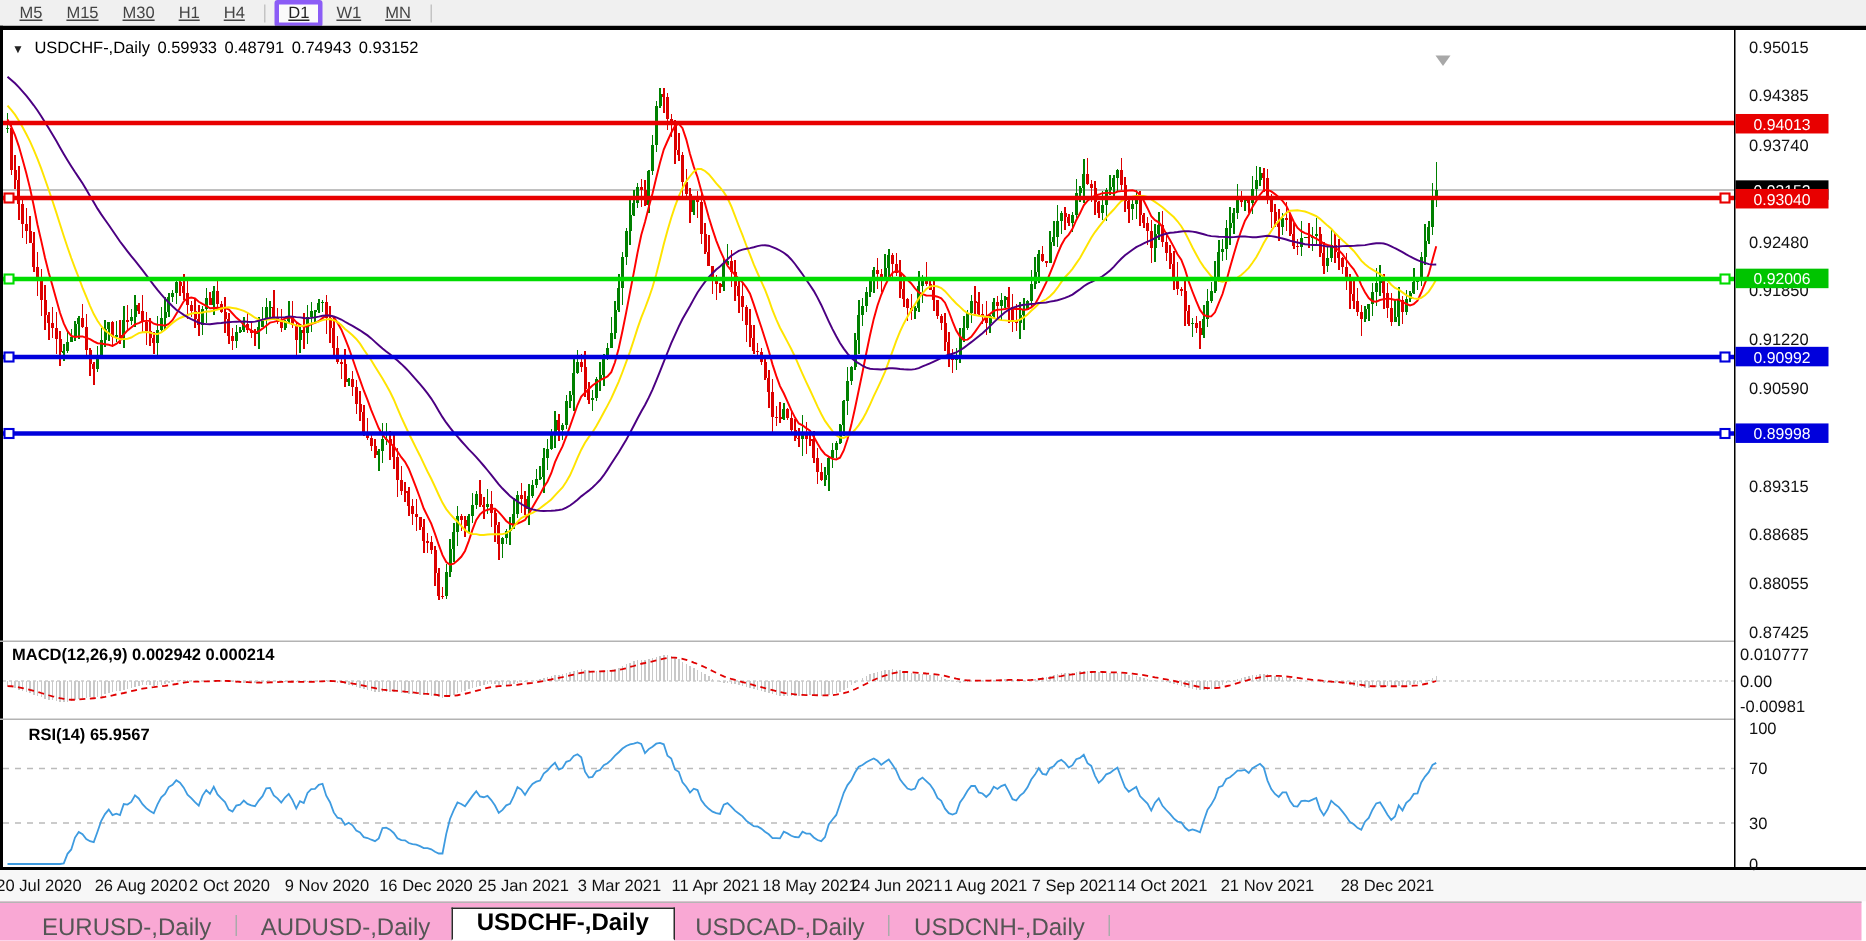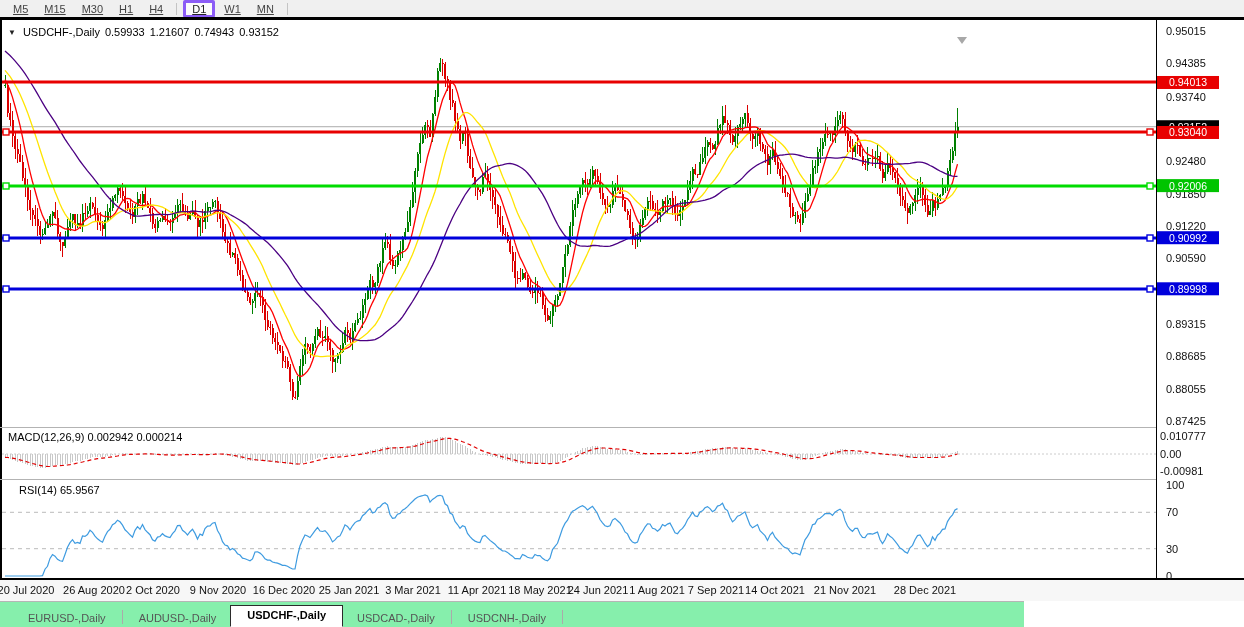--- a/index.html
+++ b/index.html
@@ -19,28 +19,28 @@
   .tf-sep{width:1px;height:12px;background:#c4c4c4;margin:0 5px;}
   
   #chart-svg{position:absolute;top:17px;left:0;}
   #chart-svg text{font-family:"Liberation Sans",sans-serif;}
   
   .chart-header{
     position:absolute;top:26px;left:8px;font-size:11px;color:#000;
     display:flex;gap:5px;align-items:center;white-space:nowrap;
   }
   .chart-header .tri{font-size:8px;color:#222;margin-right:2px;}
-  .pane-label{position:absolute;font-size:11px;color:#000;white-space:nowrap;}
+  .pane-label{position:absolute;font-size:11px;color:#000;white-space:nowrap;font-weight:bold;}
   #macd-label{top:431px;left:8px;}
   #rsi-label{top:484px;left:8px;margin-left:11px;}
   
   .tabbar{
-    position:absolute;top:601px;left:0;width:1024px;height:26px;
-    background:#86efac;border-top:1px solid #b5b5b5;
-    display:flex;align-items:flex-end;font-size:11px;color:#555;
+    position:absolute;top:601px;left:0;width:1241px;height:26px;
+    background:#f9a8d4;border-top:1px solid #b5b5b5;
+    display:flex;align-items:flex-end;font-size:16px;color:#555;
     box-sizing:border-box;
   }
   .tab{height:17px;line-height:17px;padding:0 14px;margin-top:4px;white-space:nowrap;cursor:default;}
   .tab.active{
     background:#ffffff;border:1px solid #2b2b2b;border-bottom:1px solid #fff;
     height:20px;line-height:19px;font-weight:bold;color:#000;padding:0 16px;
   }
   .tab-sep{width:1px;height:14px;background:#aaa;margin:0 2px 3px 2px;}
   .tab-lead{width:14px;}
 </style>
@@ -1308,21 +1308,21 @@
       <text x="775" y="577" font-size="11" fill="#111" text-anchor="middle">14 Oct 2021</text>
       <text x="845" y="577" font-size="11" fill="#111" text-anchor="middle">21 Nov 2021</text>
       <text x="925" y="577" font-size="11" fill="#111" text-anchor="middle">28 Dec 2021</text>
     </g>
   </svg>
 
 <div class="chart-header">
   <span class="tri">▼</span>
   <span>USDCHF-,Daily</span>
   <span>0.59933</span>
-  <span>1.21607</span>
+  <span>0.48791</span>
   <span>0.74943</span>
   <span>0.93152</span>
 </div>
 
 <div class="pane-label" id="macd-label">MACD(12,26,9) 0.002942 0.000214</div>
 <div class="pane-label" id="rsi-label">RSI(14) 65.9567</div>
 
 <div class="tabbar" id="tabbar">
     <span class="tab-lead"></span>
     <span class="tab">EURUSD-,Daily</span>

